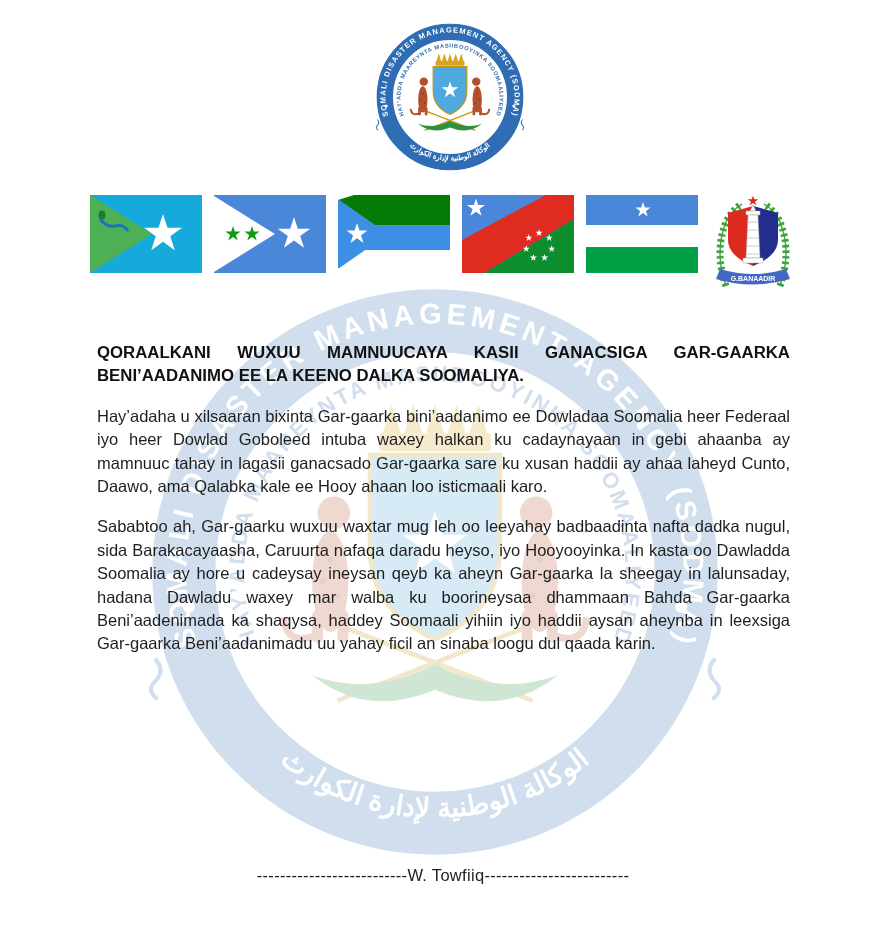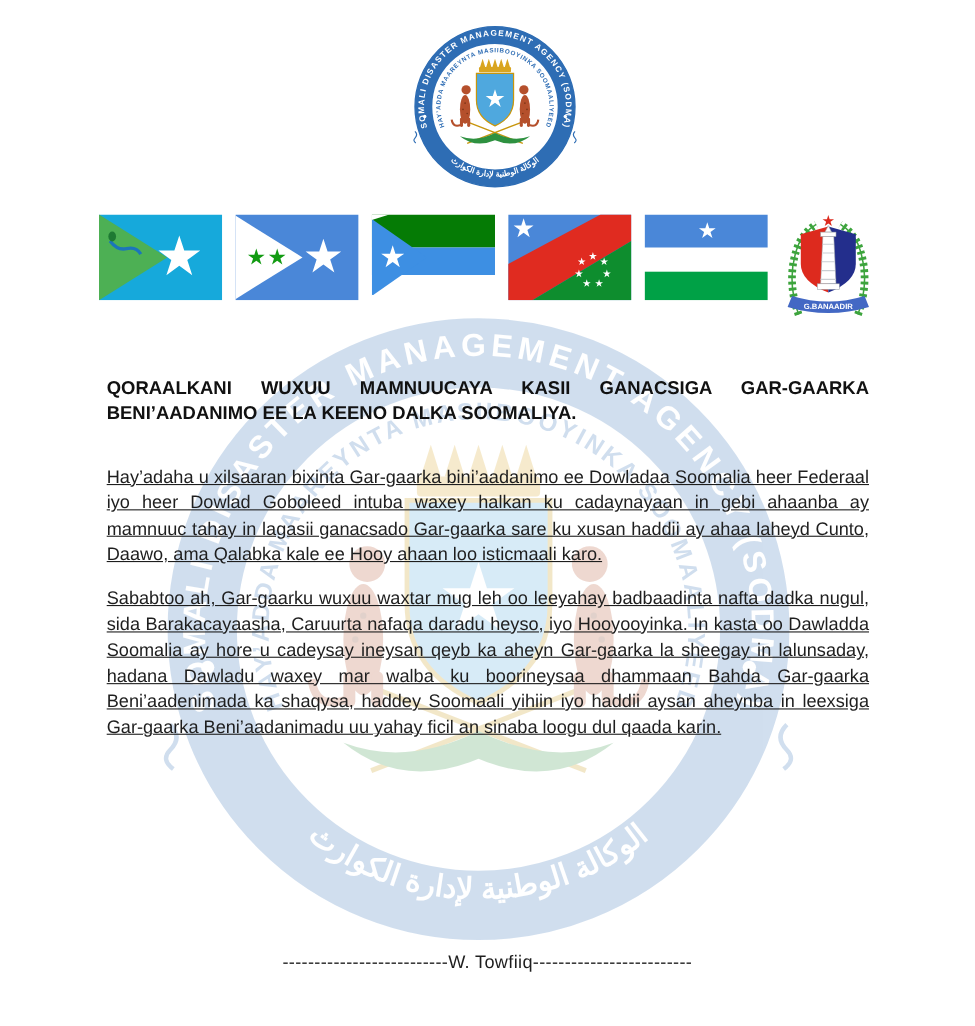--- a/index.html
+++ b/index.html
@@ -5,22 +5,22 @@
   html,body{margin:0;padding:0;background:#ffffff;}
   .page{position:relative;width:886px;height:933px;background:#ffffff;overflow:hidden;
         font-family:"Liberation Sans", sans-serif;}
   .watermark{position:absolute;left:146px;top:283px;width:578px;height:578px;opacity:0.22;}
   .logo{position:absolute;left:375px;top:22px;width:150px;height:150px;}
   .flags-row{position:absolute;left:90px;top:195px;display:flex;gap:12px;align-items:flex-start;}
   .flag{display:block;}
   .content{position:absolute;left:97px;top:341px;width:693px;color:#1e1e1e;
            font-size:16.5px;line-height:23.4px;text-align:justify;}
   .content h1{font-size:16.8px;line-height:23.4px;font-weight:bold;color:#111;
-              margin:0 0 35px 0;text-align:justify;}
-  .content p{margin:0 0 17px 0;text-decoration:underline;}
+              margin:0 0 17px 0;text-align:justify;}
+  .content p{margin:0 0 17px 0;}
   .signature{position:absolute;left:0;top:866px;width:100%;text-align:center;
              font-size:16.5px;color:#1e1e1e;letter-spacing:0.3px;}
   svg text{font-family:"Liberation Sans", sans-serif;}
 </style>
 </head>
 <body>
 
 <div class="page">
 
   <svg width="0" height="0" style="position:absolute" aria-hidden="true">

